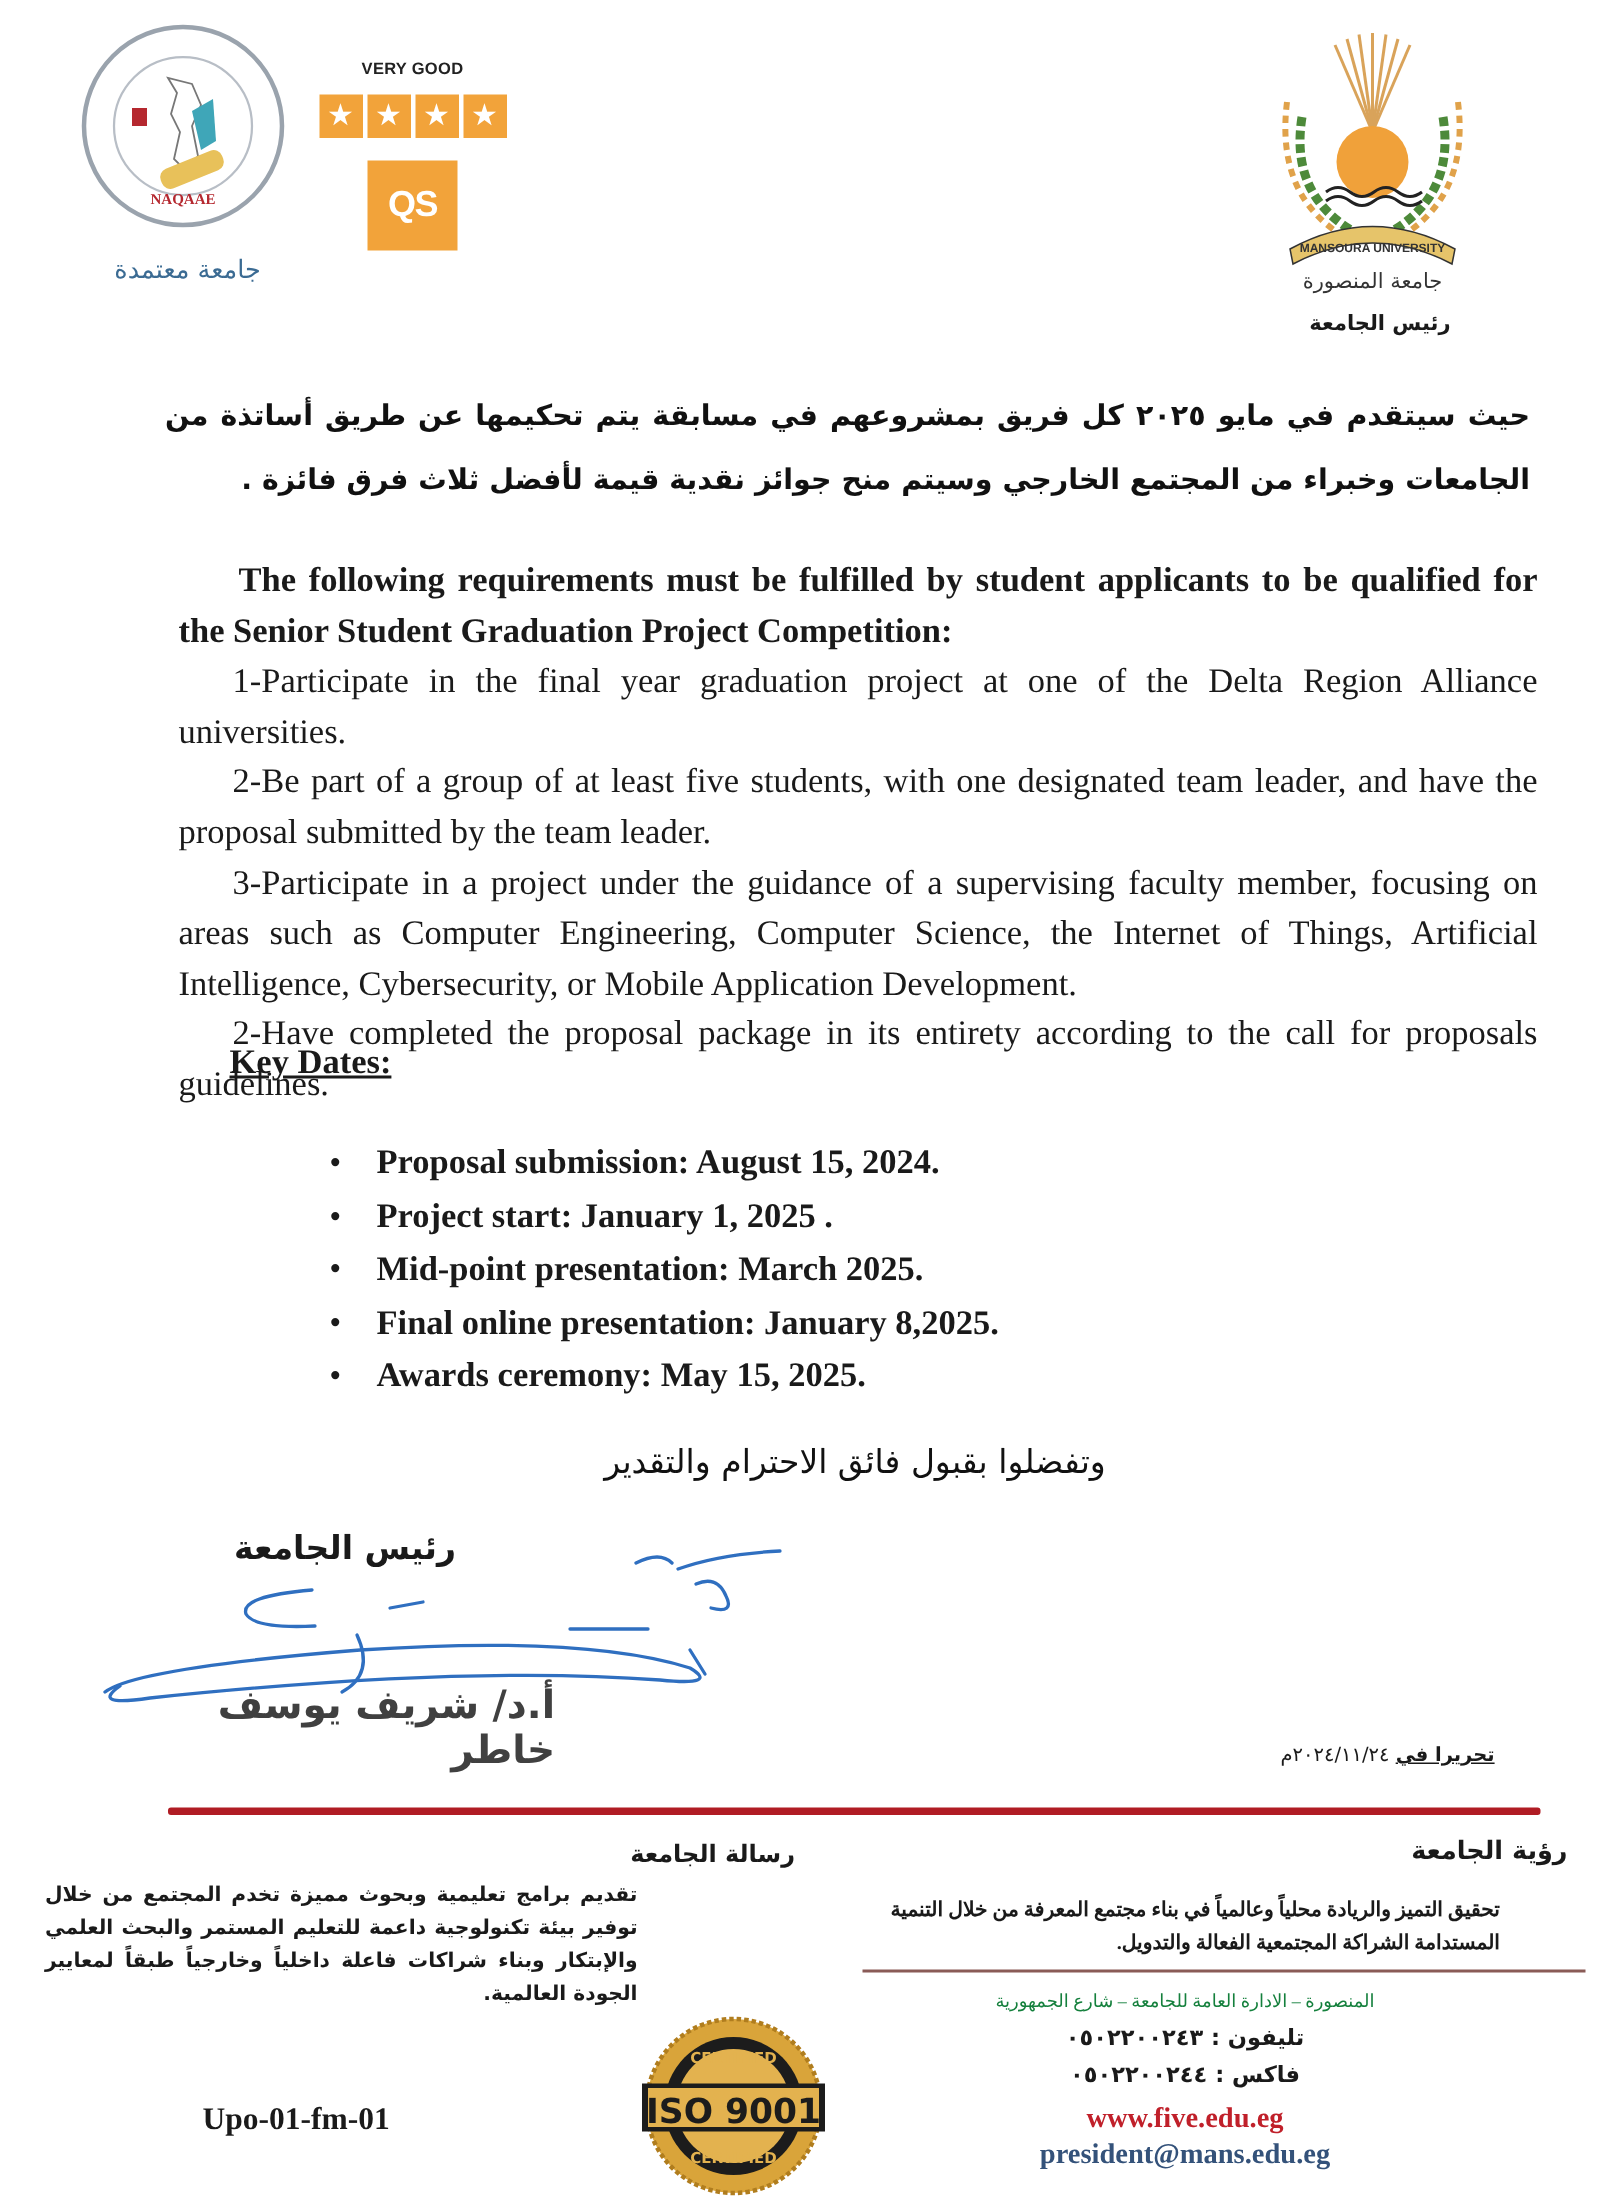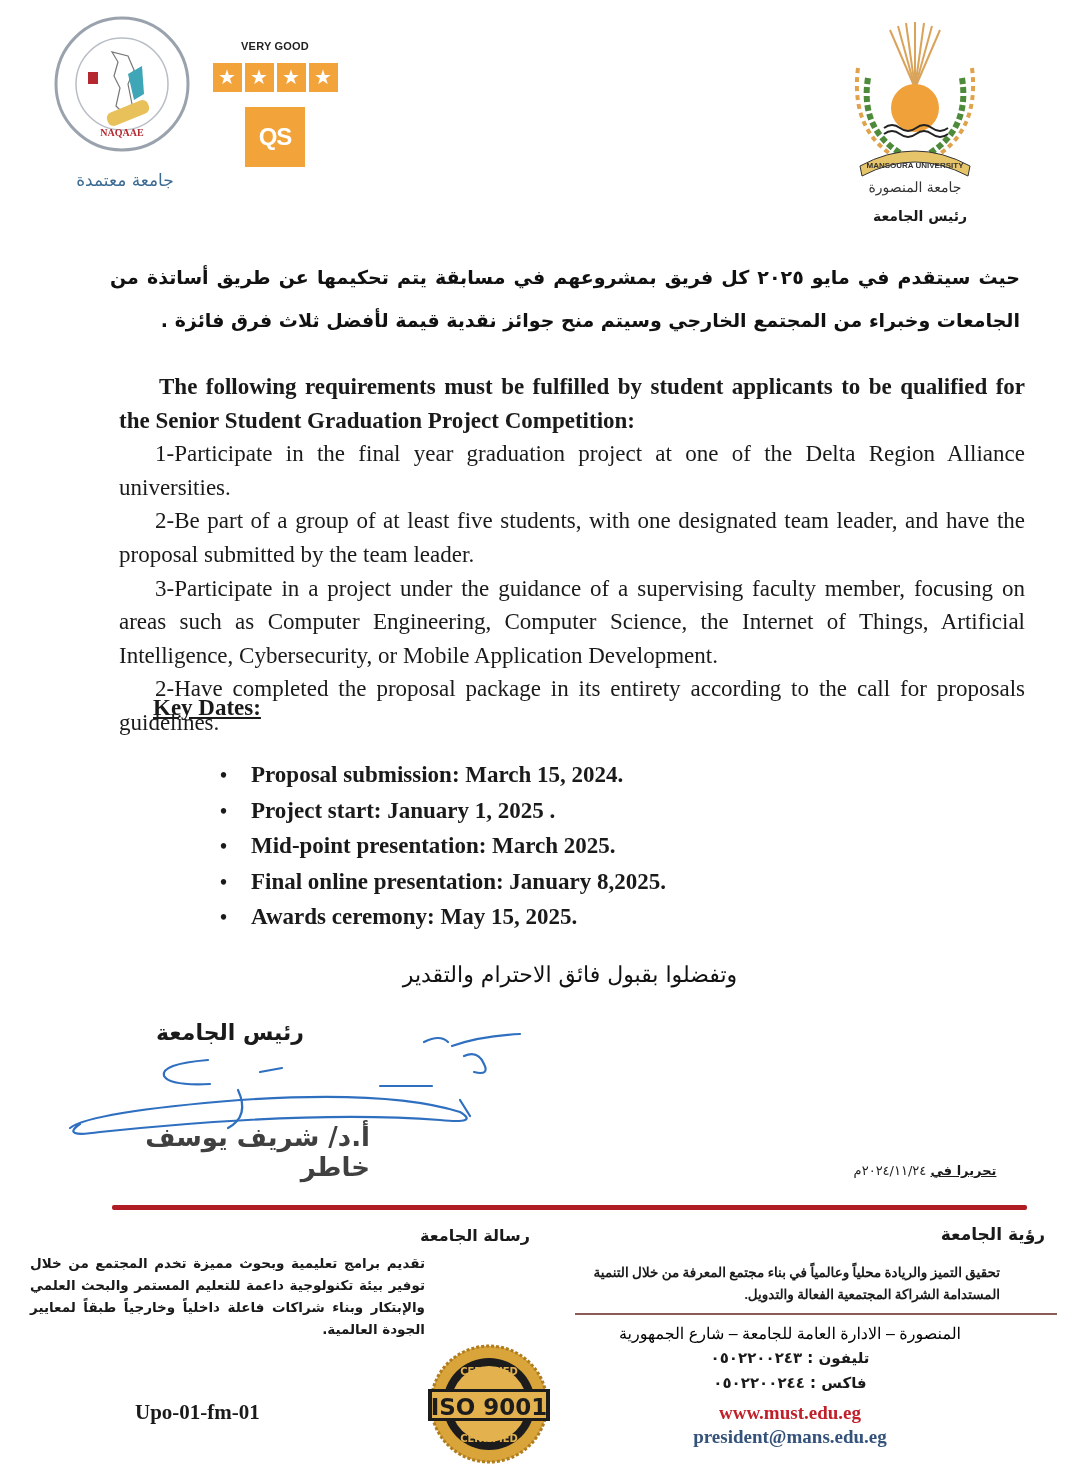--- a/index.html
+++ b/index.html
@@ -68,22 +68,22 @@
       font-family: Liberation Serif, serif; font-weight: bold; font-size: 13.5px; line-height: 22px; }
     .mission-title { left: 400px; top: 1226px; width: 130px; text-align: right; direction: rtl;
       font-family: "DejaVu Sans", sans-serif; font-weight: bold; font-size: 16px; }
     .mission-text { left: 30px; top: 1252px; width: 395px; direction: rtl; text-align: justify;
       text-align-last: right; font-family: "DejaVu Sans", sans-serif; font-weight: bold;
       font-size: 13.5px; line-height: 22px; }
 
     .thin-rule { left: 575px; top: 1313px; width: 482px; height: 2px; background: #8a5b57; }
 
     .contact { left: 565px; top: 1322px; width: 450px; text-align: center; }
-    .contact .addr { direction: rtl; font-family: Liberation Sans, sans-serif; font-size: 16px;
-      color: #000000; line-height: 24px; }
+    .contact .addr { direction: rtl; font-family: Liberation Serif, serif; font-size: 12px;
+      color: #15803d; line-height: 24px; }
     .contact .phone { direction: rtl; font-family: "DejaVu Sans", sans-serif; font-weight: bold;
       font-size: 15px; line-height: 25px; }
     .contact .web { font-weight: bold; font-size: 19px; color: #c0202a; margin-top: 6px; }
     .contact .mail { font-weight: bold; font-size: 19px; color: #34527a; margin-top: 2px; }
 
     .iso-badge { left: 428px; top: 1343px; width: 122px; height: 122px; }
     .form-code { left: 135px; top: 1400px; font-weight: bold; font-size: 21px; }
   </style>
 </head>
 <body>
@@ -142,21 +142,21 @@
 <div class="abs body-en">
   <p class="lead">The following requirements must be fulfilled by student applicants to be qualified for the Senior Student Graduation Project Competition:</p>
   <p class="req">1-Participate in the final year graduation project at one of the Delta Region Alliance universities.</p>
   <p class="req">2-Be part of a group of at least five students, with one designated team leader, and have the proposal submitted by the team leader.</p>
   <p class="req">3-Participate in a project under the guidance of a supervising faculty member, focusing on areas such as Computer Engineering, Computer Science, the Internet of Things, Artificial Intelligence, Cybersecurity, or Mobile Application Development.</p>
   <p class="req">2-Have completed the proposal package in its entirety according to the call for proposals guidelines.</p>
 </div>
 
 <div class="abs key-dates-title">Key Dates:</div>
 <ul class="abs key-dates">
-  <li><span class="bullet">•</span><span>Proposal submission: March 15, 2024.</span></li>
+  <li><span class="bullet">•</span><span>Proposal submission: August 15, 2024.</span></li>
   <li><span class="bullet">•</span><span>Project start: January 1, 2025 .</span></li>
   <li><span class="bullet">•</span><span>Mid-point presentation: March 2025.</span></li>
   <li><span class="bullet">•</span><span>Final online presentation: January 8,2025.</span></li>
   <li><span class="bullet">•</span><span>Awards ceremony: May 15, 2025.</span></li>
 </ul>
 
 <div class="abs closing">وتفضلوا بقبول فائق الاحترام والتقدير</div>
 
 <div class="abs signature">
   <svg width="470" height="150" viewBox="0 0 470 150">
@@ -193,21 +193,21 @@
 <div class="abs contact">
   <div class="addr">المنصورة – الادارة العامة للجامعة – شارع الجمهورية</div>
   <div class="phone">
     <span>تليفون :</span>
     <span>٠٥٠٢٢٠٠٢٤٣</span>
   </div>
   <div class="phone">
     <span>فاكس :</span>
     <span>٠٥٠٢٢٠٠٢٤٤</span>
   </div>
-  <div class="web">www.must.edu.eg</div>
+  <div class="web">www.five.edu.eg</div>
   <div class="mail">president@mans.edu.eg</div>
 </div>
 
 <div class="abs iso-badge">
   <svg width="122" height="122" viewBox="0 0 122 122">
     <circle cx="61" cy="61" r="58" fill="#d9a43a" stroke="#b07d1e" stroke-width="3" stroke-dasharray="3 2"></circle>
     <circle cx="61" cy="61" r="46" fill="#1c1c1c"></circle>
     <circle cx="61" cy="61" r="38" fill="#e3b24f"></circle>
     <rect x="0" y="46" width="122" height="32" fill="#1c1c1c"></rect>
     <rect x="4" y="49" width="114" height="26" fill="#e3b24f"></rect>

